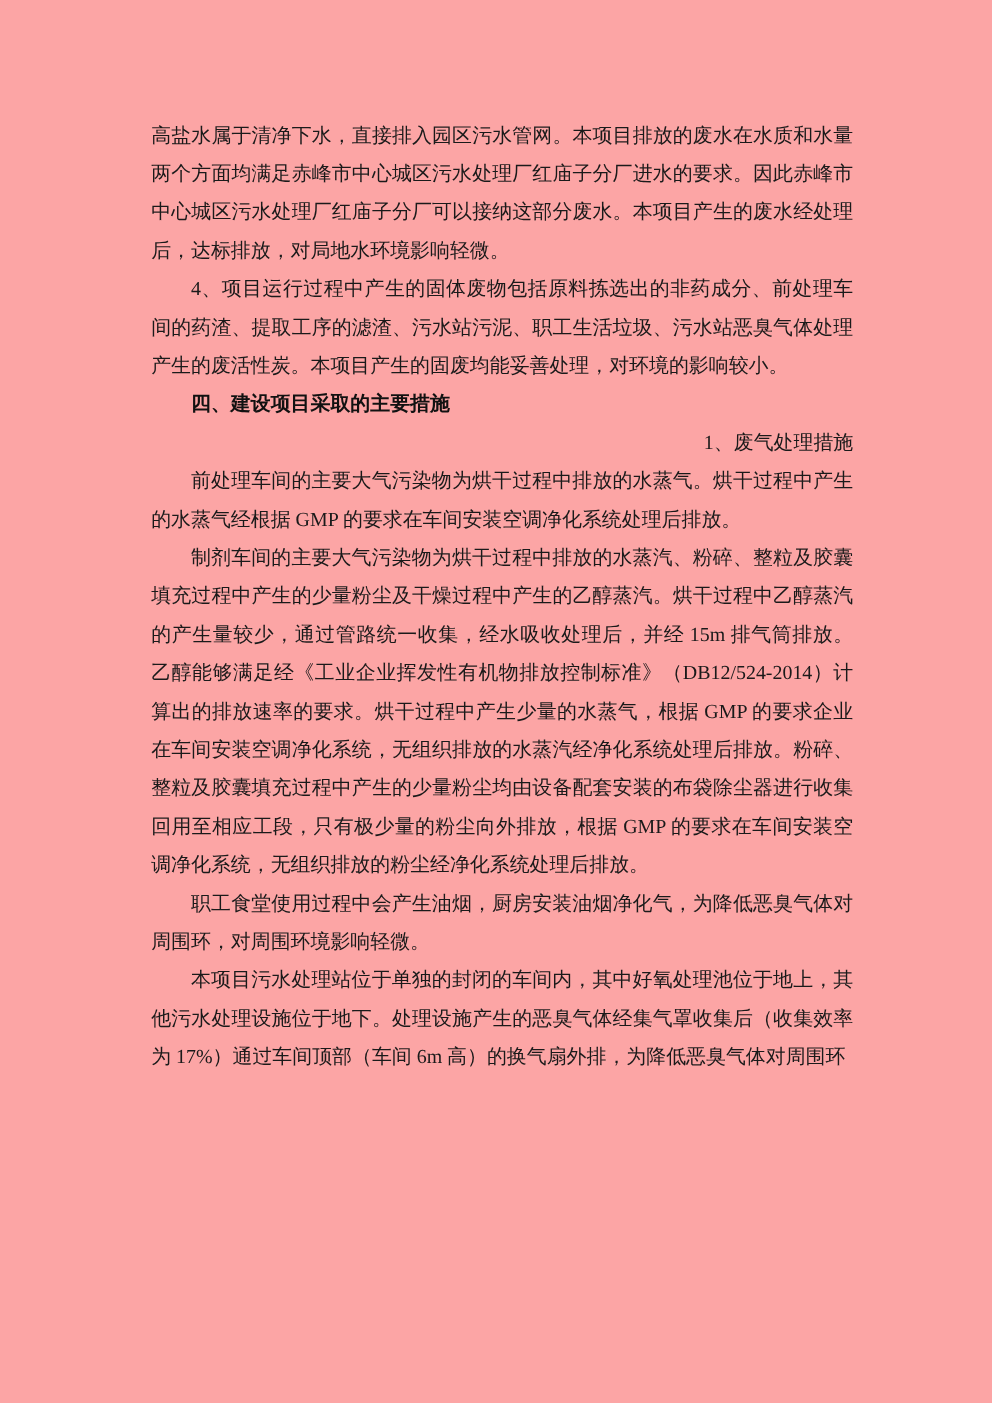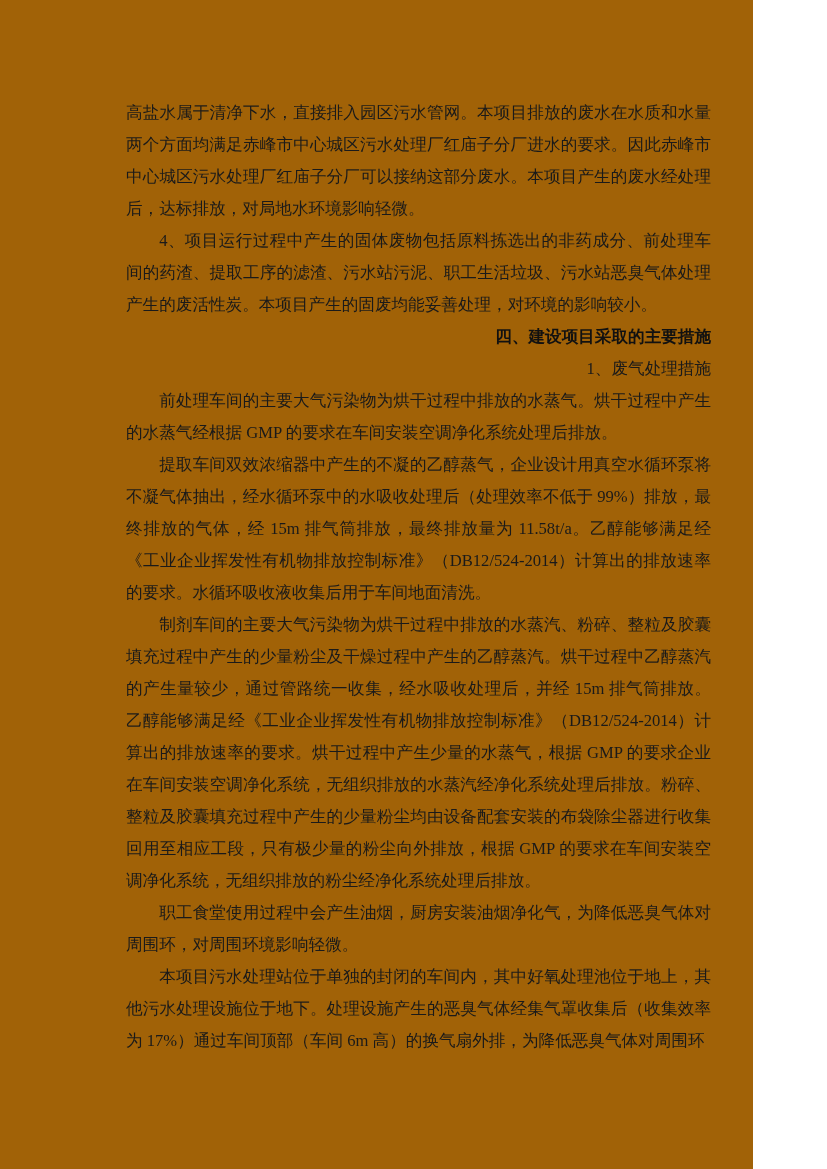--- a/index.html
+++ b/index.html
@@ -2,23 +2,23 @@
 <html lang="zh"><head>
 <meta charset="utf-8">
 <style>
   html, body {
     margin: 0;
     padding: 0;
     background: #ffffff;
   }
   .page {
     position: relative;
-    width: 753px;
+    width: 827px;
     height: 1169px;
-    background: #a16207;
+    background: #fca5a5;
     overflow: hidden;
   }
   .document-body {
     position: absolute;
     left: 126px;
     top: 97px;
     width: 585px;
   }
   .para {
     margin: 0;
@@ -31,21 +31,21 @@
     text-justify: inter-ideograph;
     text-indent: 2em;
     word-break: normal;
   }
   .para.continuation {
     text-indent: 0;
   }
   .para.heading {
     font-family: "Liberation Sans", "DejaVu Sans", sans-serif;
     font-weight: bold;
-    text-align: right;
+    text-align: left;
     color: #111111;
   }
   .para.subheading {
     text-align: right;
   }
 </style>
 </head>
 <body>
 
 <div class="page">
@@ -54,21 +54,20 @@
     <p class="para continuation">高盐水属于清净下水，直接排入园区污水管网。本项目排放的废水在水质和水量两个方面均满足赤峰市中心城区污水处理厂红庙子分厂进水的要求。因此赤峰市中心城区污水处理厂红庙子分厂可以接纳这部分废水。本项目产生的废水经处理后，达标排放，对局地水环境影响轻微。</p>
 
     <p class="para">4、项目运行过程中产生的固体废物包括原料拣选出的非药成分、前处理车间的药渣、提取工序的滤渣、污水站污泥、职工生活垃圾、污水站恶臭气体处理产生的废活性炭。本项目产生的固废均能妥善处理，对环境的影响较小。</p>
 
     <p class="para heading">四、建设项目采取的主要措施</p>
 
     <p class="para subheading">1、废气处理措施</p>
 
     <p class="para">前处理车间的主要大气污染物为烘干过程中排放的水蒸气。烘干过程中产生的水蒸气经根据 GMP 的要求在车间安装空调净化系统处理后排放。</p>
 
-    <p class="para">提取车间双效浓缩器中产生的不凝的乙醇蒸气，企业设计用真空水循环泵将不凝气体抽出，经水循环泵中的水吸收处理后（处理效率不低于 99%）排放，最终排放的气体，经 15m 排气筒排放，最终排放量为 11.58t/a。乙醇能够满足经《工业企业挥发性有机物排放控制标准》（DB12/524-2014）计算出的排放速率的要求。水循环吸收液收集后用于车间地面清洗。</p>
 
     <p class="para">制剂车间的主要大气污染物为烘干过程中排放的水蒸汽、粉碎、整粒及胶囊填充过程中产生的少量粉尘及干燥过程中产生的乙醇蒸汽。烘干过程中乙醇蒸汽的产生量较少，通过管路统一收集，经水吸收处理后，并经 15m 排气筒排放。乙醇能够满足经《工业企业挥发性有机物排放控制标准》（DB12/524-2014）计算出的排放速率的要求。烘干过程中产生少量的水蒸气，根据 GMP 的要求企业在车间安装空调净化系统，无组织排放的水蒸汽经净化系统处理后排放。粉碎、整粒及胶囊填充过程中产生的少量粉尘均由设备配套安装的布袋除尘器进行收集回用至相应工段，只有极少量的粉尘向外排放，根据 GMP 的要求在车间安装空调净化系统，无组织排放的粉尘经净化系统处理后排放。</p>
 
     <p class="para">职工食堂使用过程中会产生油烟，厨房安装油烟净化气，为降低恶臭气体对周围环，对周围环境影响轻微。</p>
 
     <p class="para">本项目污水处理站位于单独的封闭的车间内，其中好氧处理池位于地上，其他污水处理设施位于地下。处理设施产生的恶臭气体经集气罩收集后（收集效率为 17%）通过车间顶部（车间 6m 高）的换气扇外排，为降低恶臭气体对周围环</p>
 
   </div>
 </div>
 

